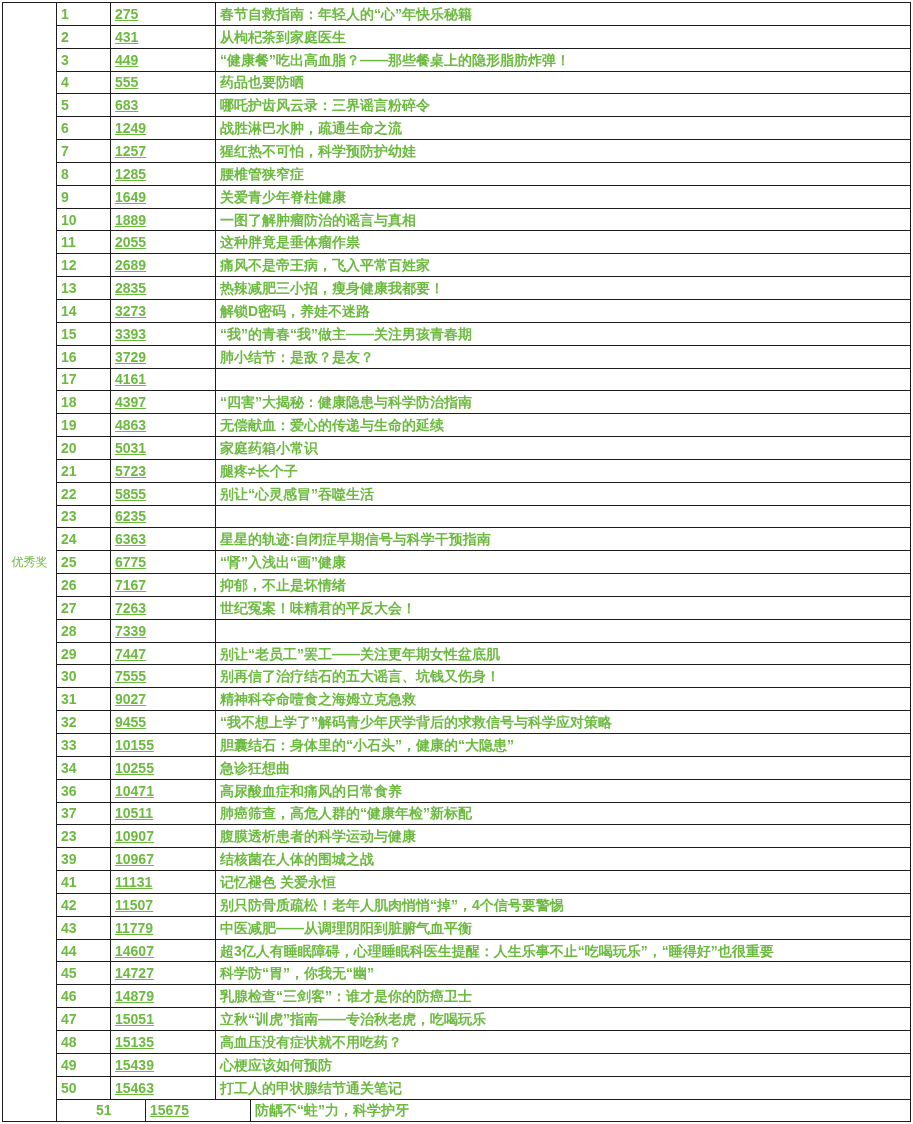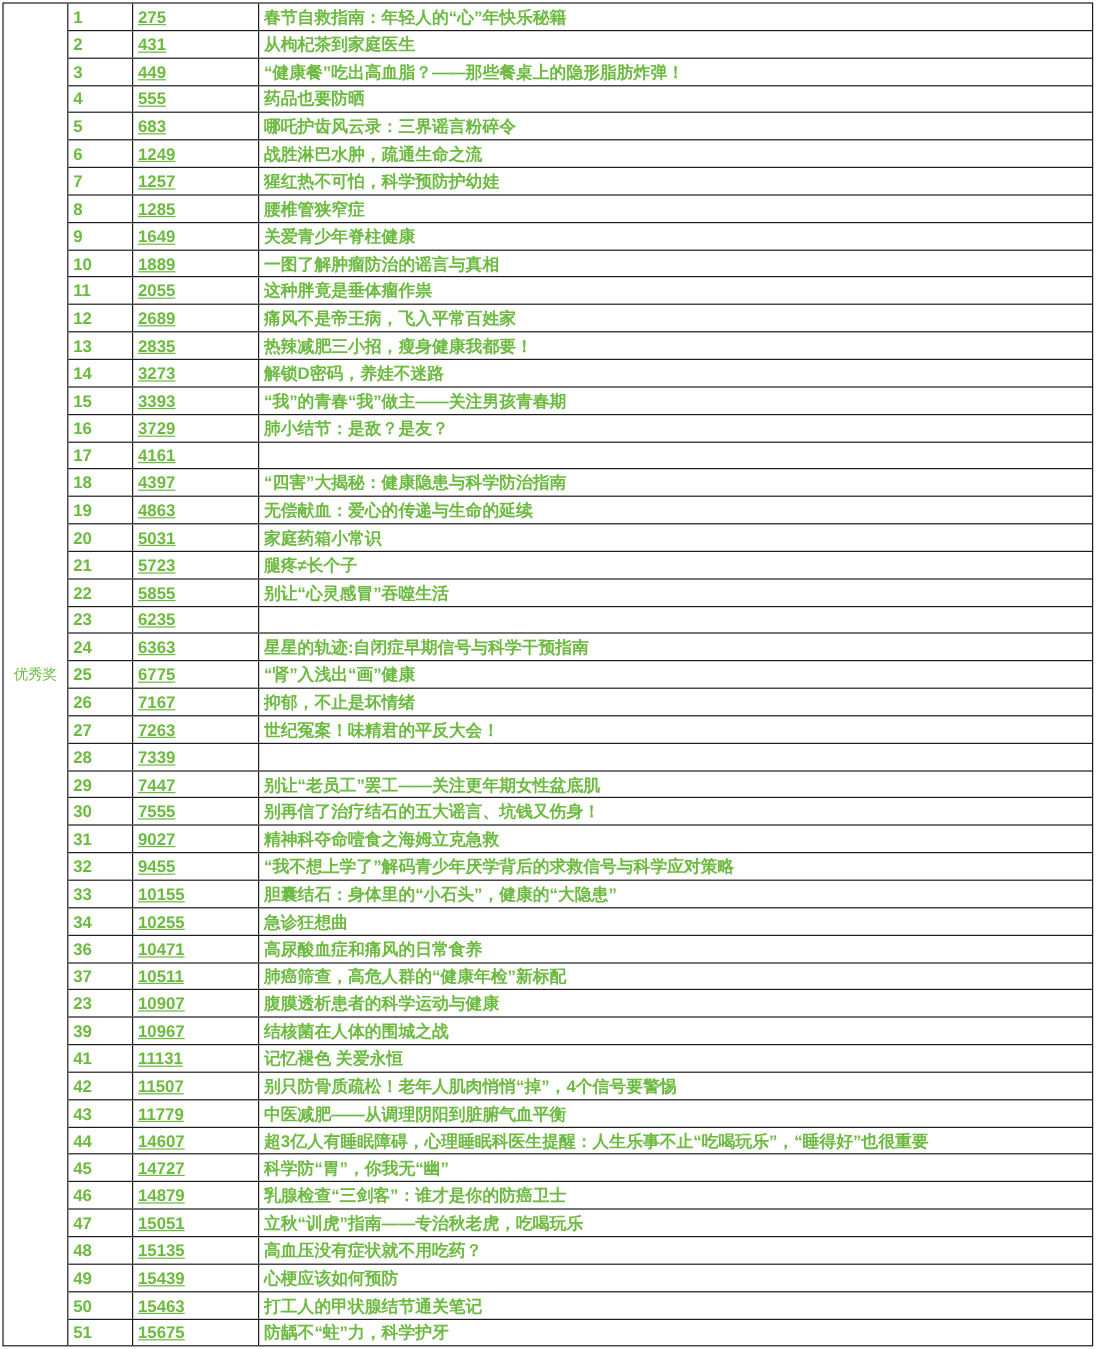--- a/index.html
+++ b/index.html
@@ -40,21 +40,21 @@
     display: flex;
     flex-direction: column;
     min-width: 0;
   }
   .row {
     flex: 1;
     display: flex;
     border-bottom: 1px solid #1c1c1c;
     min-height: 0;
   }
-  .row:last-child { border-bottom: none; }
+  .row:last-child { border-bottom: none; margin-left: 35px; }
 
   .cell {
     display: flex;
     align-items: center;
     color: #6cba40;
     font-weight: bold;
     font-size: 14px;
     line-height: 1;
     padding-left: 4px;
     overflow: hidden;

